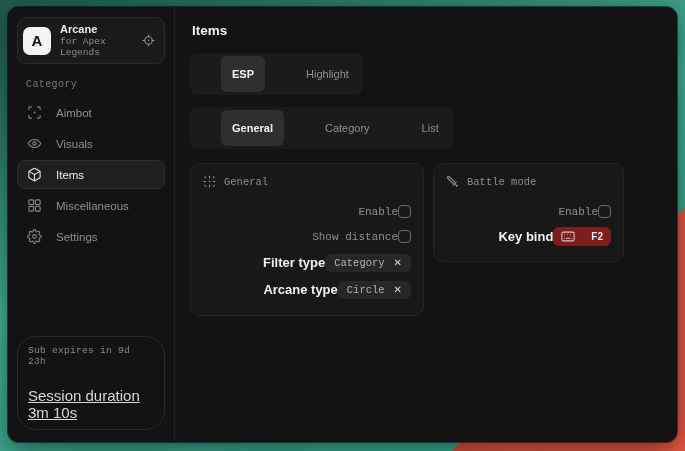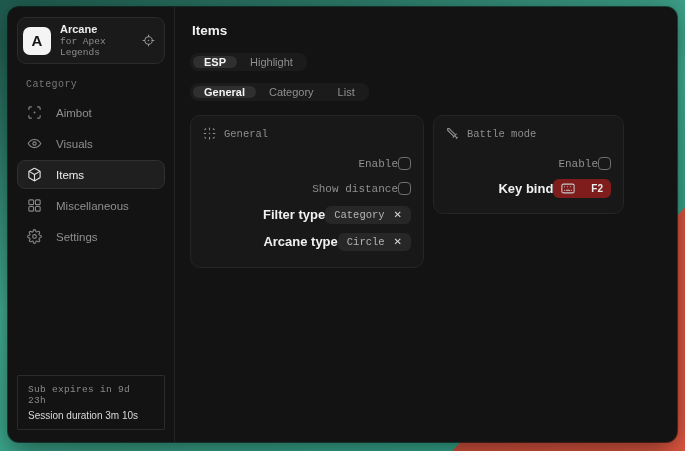--- a/index.html
+++ b/index.html
@@ -41,34 +41,34 @@
   .section-label { margin:15px 9px 7px; font-size:10px; color:#777; letter-spacing:.4px; }
 
   .nav-item { display:flex; align-items:center; gap:14px;
     padding:6px 9px; margin:1px 0; border-radius:8px;
     border:1px solid transparent; color:#8f8f8f; font-size:11.5px; cursor:default; }
   .nav-item .nicon { display:flex; color:#868686; }
   .nav-item.active { background:#1f1f1f; border-color:#303030; color:#ededed; }
   .nav-item.active .nicon { color:#e0e0e0; }
 
   .side-spacer { flex:1; }
-  .session-box { border:1px solid #2b2b2b; border-radius:1px;
-    padding:8px 10px; display:flex; flex-direction:column; gap:4px; }
+  .session-box { border:1px solid #2b2b2b; border-radius:19px;
+    padding:8px 10px; display:flex; flex-direction:column; gap:20px; }
   .session-line1 { font-size:9.5px; color:#8a8a8a; letter-spacing:.3px; }
-  .session-line2 { font-size:10px; color:#d8d8d8; }
+  .session-line2 { font-size:15px; color:#d8d8d8;text-decoration:underline; }
 
   
   .main { flex:1; padding:13px 15px; display:flex; flex-direction:column; }
   .page-title { font-size:13.5px; font-weight:700; color:#f0f0f0; margin:3px 0 15px 2px; }
 
   .tab-group { display:inline-flex; align-self:flex-start; align-items:center;
     background:#1b1b1b; border-radius:8px; padding:3px; gap:2px; }
   .tab-group.mode { margin-bottom:12px; }
   .tab-group.sub { margin-bottom:14px; }
-  .tab { font-size:11px; color:#8f8f8f; padding:0 11px; border-radius:6px; cursor:default; }
+  .tab { font-size:11px; color:#8f8f8f; padding:12px 11px; border-radius:6px; cursor:default;margin-left:28px; }
   .tab.active { background:#2f2f2f; color:#f3f3f3; font-weight:700; }
 
   .panels { display:flex; gap:9px; align-items:flex-start; }
   .panel { background:#181818; border:1px solid #252525; border-radius:10px; padding:11px 12px 12px; }
   .panel.general { width:234px; }
   .panel.battle { width:191px; }
   .panel-header { display:flex; align-items:center; gap:8px;
     color:#8d8d8d; font-size:10.5px; margin-bottom:11px; }
   .panel-header .picon { display:flex; color:#8d8d8d; }
 

